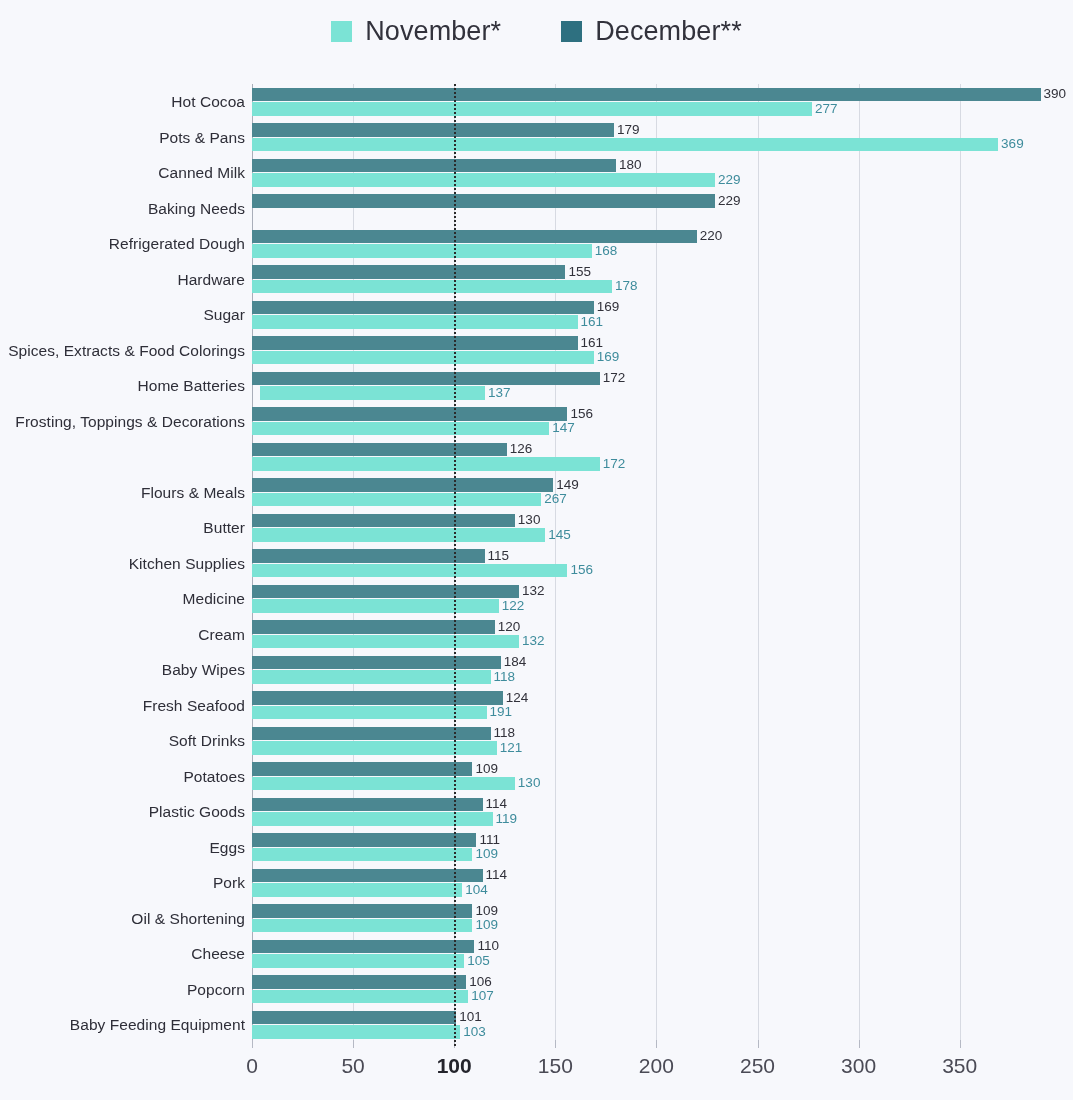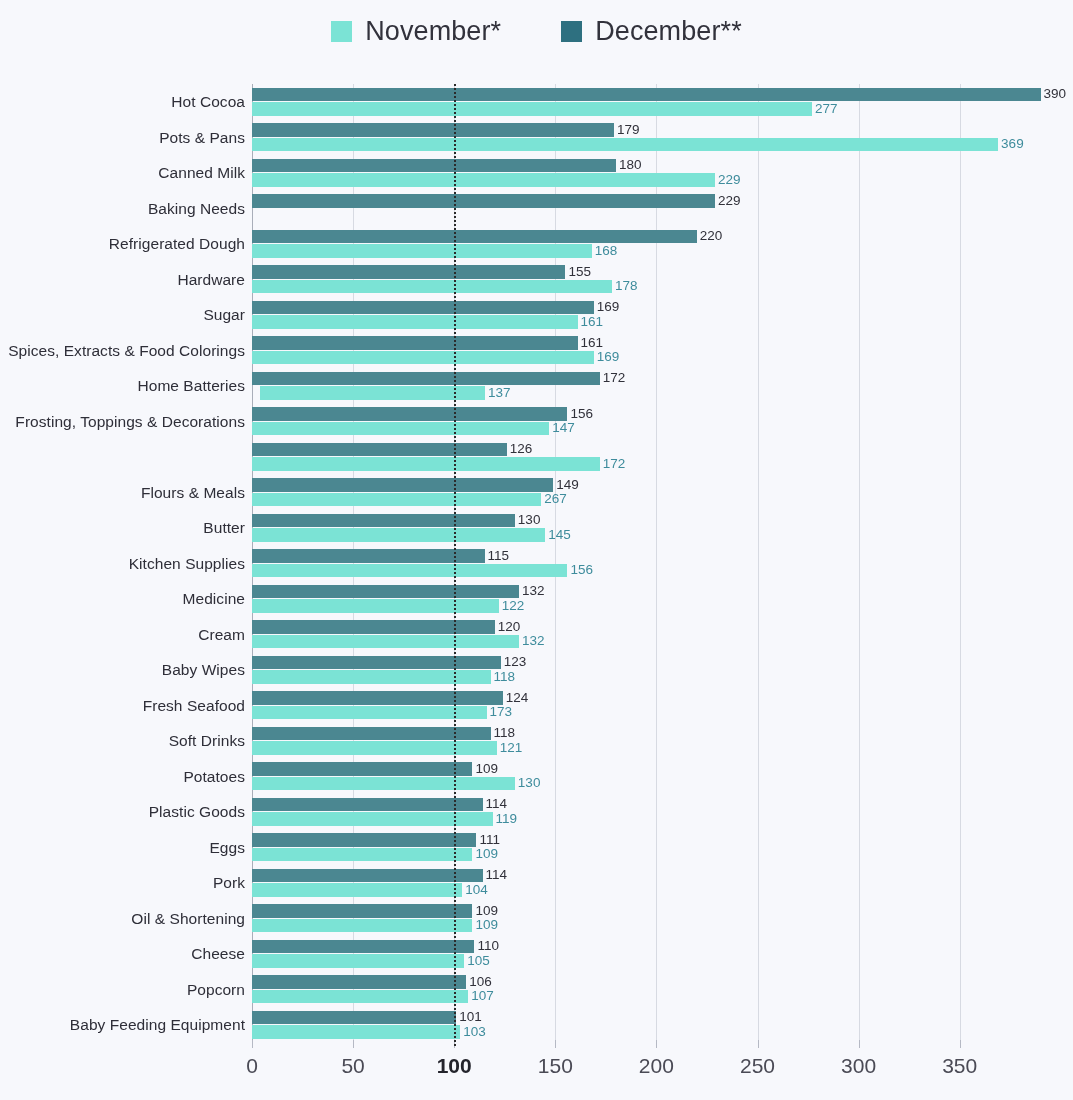--- a/index.html
+++ b/index.html
@@ -358,36 +358,36 @@
         </div>
         <div class="bar-wrap nov" style="width: 266.904px;">
           <span class="bar nov" style="background: rgb(123, 227, 213); width: 100%;"></span>
           <span class="bar-value nov">132</span>
         </div>
       </div>
       <div class="row">
         <div class="row-label">Baby Wipes</div>
         <div class="bar-wrap dec" style="width: 248.706px;">
           <span class="bar dec" style="background: rgb(75, 135, 145); width: 100%;"></span>
-          <span class="bar-value dec">123</span>
+          <span class="bar-value dec">184</span>
         </div>
         <div class="bar-wrap nov" style="width: 238.596px;">
           <span class="bar nov" style="background: rgb(123, 227, 213); width: 100%;"></span>
           <span class="bar-value nov">118</span>
         </div>
       </div>
       <div class="row">
         <div class="row-label">Fresh Seafood</div>
         <div class="bar-wrap dec" style="width: 250.728px;">
           <span class="bar dec" style="background: rgb(75, 135, 145); width: 100%;"></span>
           <span class="bar-value dec">124</span>
         </div>
         <div class="bar-wrap nov" style="width: 234.552px;">
           <span class="bar nov" style="background: rgb(123, 227, 213); width: 100%;"></span>
-          <span class="bar-value nov">173</span>
+          <span class="bar-value nov">191</span>
         </div>
       </div>
       <div class="row">
         <div class="row-label">Soft Drinks</div>
         <div class="bar-wrap dec" style="width: 238.596px;">
           <span class="bar dec" style="background: rgb(75, 135, 145); width: 100%;"></span>
           <span class="bar-value dec">118</span>
         </div>
         <div class="bar-wrap nov" style="width: 244.662px;">
           <span class="bar nov" style="background: rgb(123, 227, 213); width: 100%;"></span>

